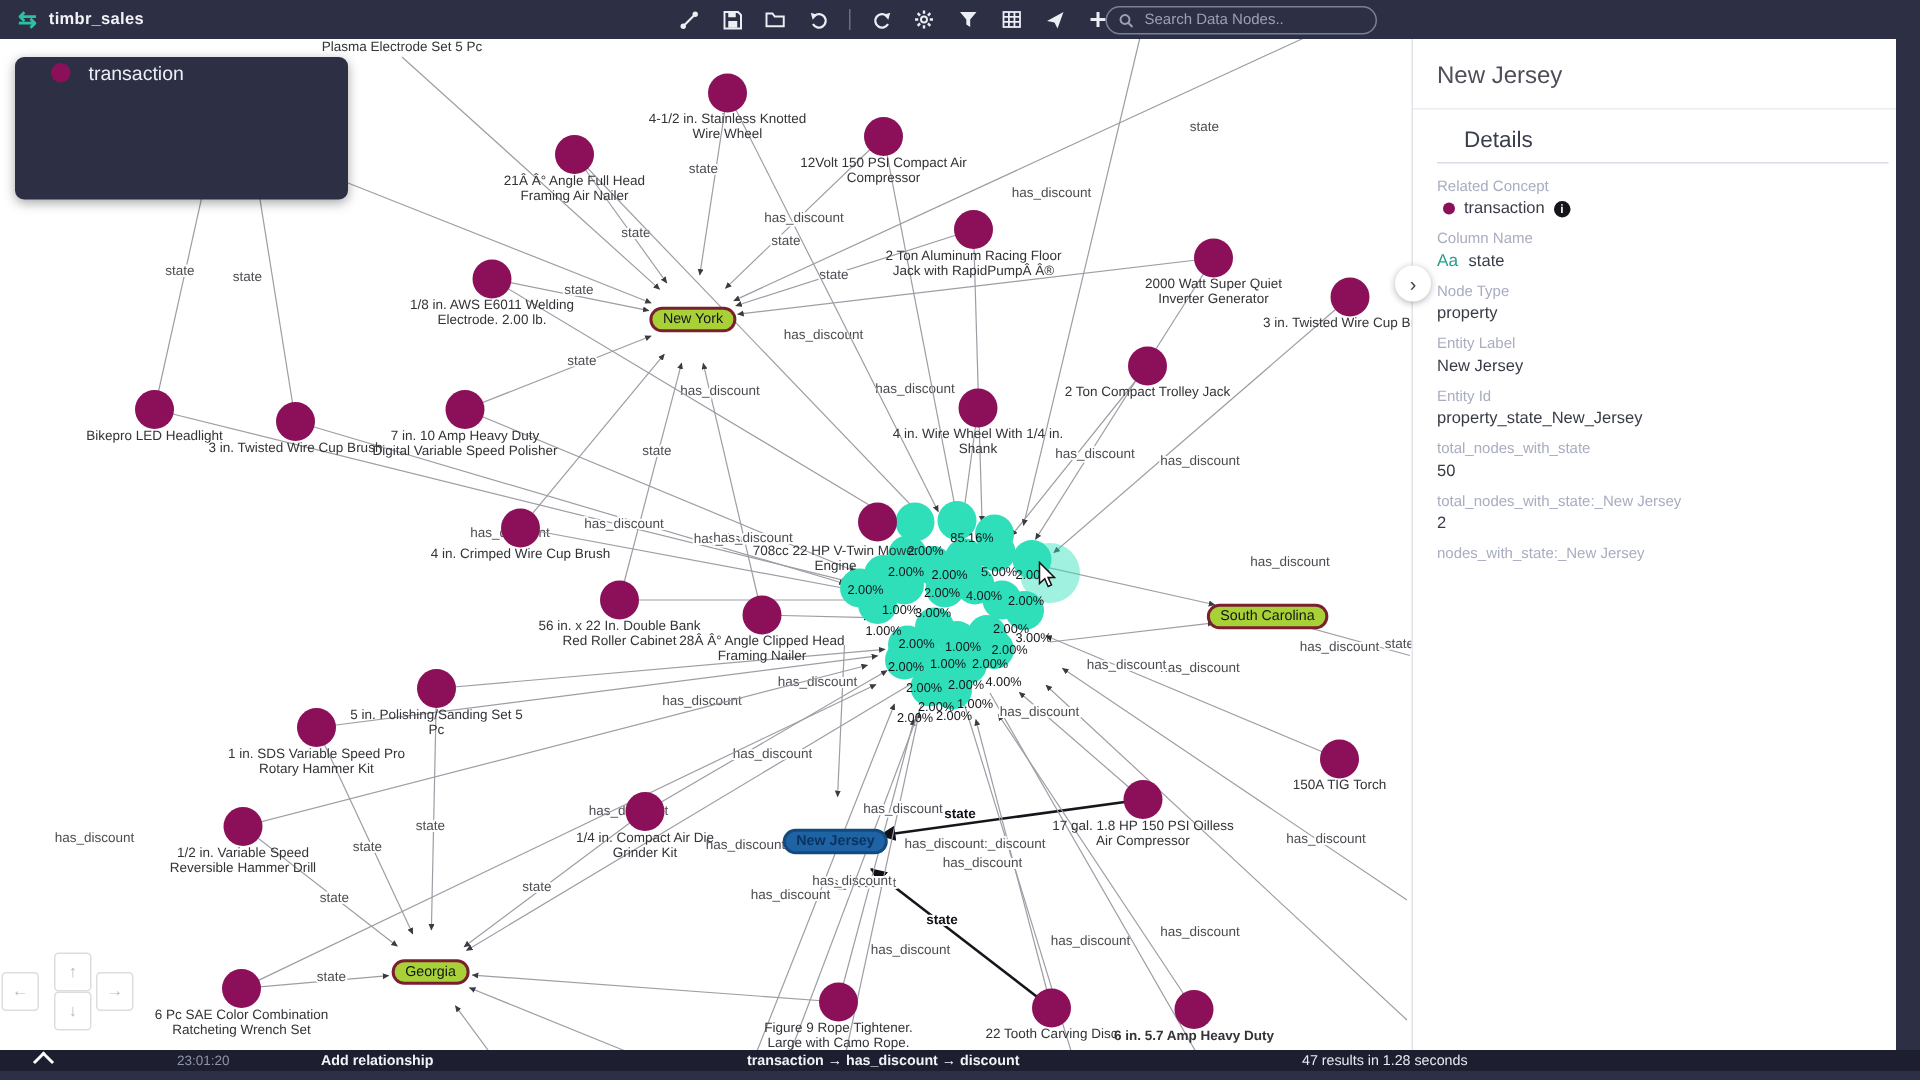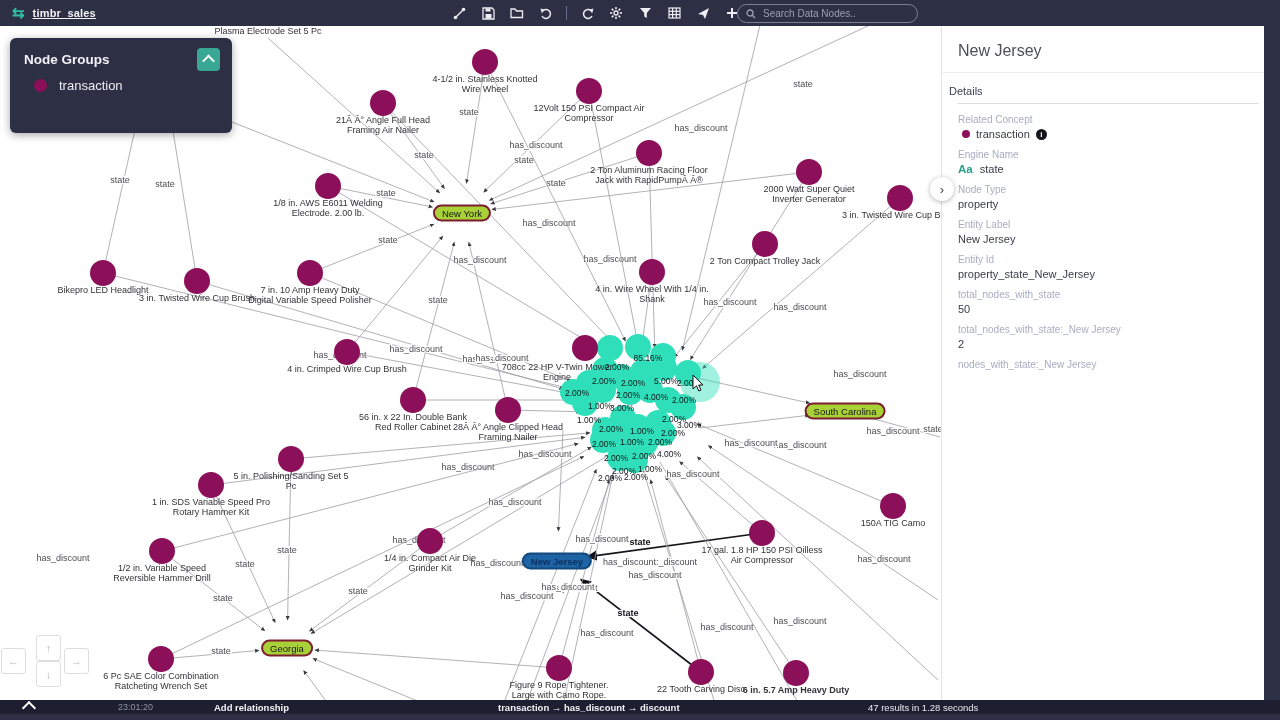--- a/index.html
+++ b/index.html
@@ -3,21 +3,21 @@
 <meta charset="utf-8">
 <style>
   html,body{margin:0;padding:0;width:1280px;height:720px;overflow:hidden;
     font-family:"Liberation Sans",sans-serif;background:#fff;}
   #stage{position:relative;width:1280px;height:720px;background:#fff;}
 
   
   #topbar{position:absolute;left:0;top:0;width:1280px;height:26px;background:#2d2f45;
     display:flex;align-items:center;z-index:50;}
   .logo-glyph{color:#2fbfa4;font-size:15px;font-weight:bold;margin:0 8px 0 12px;}
-  .logo-text{color:#f2f3f7;font-size:11px;font-weight:bold;letter-spacing:.2px;text-decoration:underline;}
+  .logo-text{color:#f2f3f7;font-size:11px;font-weight:bold;letter-spacing:.2px;}
   #toolbar{position:absolute;left:448px;top:0;height:26px;display:flex;align-items:center;gap:7px;}
   .tb-btn{width:22px;height:22px;display:flex;align-items:center;justify-content:center;
     color:#eceef4;cursor:pointer;}
   .tb-btn svg{display:block;}
   .tb-sep{width:1px;height:14px;background:#6a6e88;margin:0 2px;}
   #search-pill{position:absolute;left:737px;top:4px;width:163px;height:17px;border:1px solid #7b7f99;
     border-radius:10px;display:flex;align-items:center;padding:0 8px;gap:5px;}
   #search-pill input{background:transparent;border:none;outline:none;color:#cfd2e0;font-size:10px;
     width:120px;font-family:"Liberation Sans",sans-serif;}
   #search-pill input::placeholder{color:#9ba0b5;}
@@ -55,29 +55,29 @@
     transform:rotate(45deg) translate(1px,1px);}
   .ng-item{display:flex;align-items:center;gap:12px;padding:3px 0 3px 24px;}
   .ng-dot{width:13px;height:13px;border-radius:50%;}
   .ng-label{color:#eceef4;font-size:13px;}
 
   
   #right-panel{position:absolute;left:941px;top:26px;width:323px;height:674px;background:#fff;
     border-left:1px solid #e3e3ea;z-index:10;}
   #rp-title{font-size:16px;color:#4e4e5a;padding:16px 0 12px 16px;}
   #rp-title-divider{height:1px;background:#ececf1;}
-  #rp-tab{display:inline-block;font-size:11px;color:#3a3f4c;margin:12px 0 0 7px;padding-bottom:6px;}
+  #rp-tab{display:inline-block;font-size:15px;color:#3a3f4c;margin:12px 0 0 34px;padding-bottom:6px;}
   #rp-tab-divider{height:1px;background:#dcdce4;margin:0 6px 10px 16px;}
   .rp-label{font-size:10px;color:#a8adc0;margin:9px 0 3px 16px;}
   .rp-value{font-size:11px;color:#383c46;margin-left:16px;}
   #rp-related-value{display:flex;align-items:center;gap:6px;margin-left:20px;}
   .rp-dot{width:8px;height:8px;border-radius:50%;background:#8c1059;}
   .rp-info{width:11px;height:11px;border-radius:50%;background:#15151c;color:#fff;font-size:8px;
     display:inline-flex;align-items:center;justify-content:center;font-weight:bold;}
-  .rp-aa{color:#2a9d8f;font-weight:bold;font-size:11.5px;margin-right:7px;}
+  .rp-aa{color:#2a9d8f;font-weight:normal;font-size:11.5px;margin-right:7px;}
   #rp-collapse{position:absolute;left:-12px;top:151px;width:24px;height:24px;border-radius:50%;
     background:#fff;box-shadow:0 1px 5px rgba(0,0,0,.3);display:flex;align-items:center;
     justify-content:center;font-size:13px;color:#3a3f4c;cursor:pointer;z-index:12;}
 
   #right-strip{position:absolute;left:1264px;top:0;width:16px;height:720px;background:#2d2f45;z-index:40;}
 
   
   .nav-btn{position:absolute;width:23px;height:24px;background:#fff;border:1px solid #ddd;
     border-radius:3px;color:#b9b9c2;font-size:11px;display:flex;align-items:center;
     justify-content:center;z-index:15;cursor:pointer;}
@@ -277,21 +277,21 @@
         <div class="nlabel" style="left: 368px; top: 553px;">1/4 in. Compact Air Die Grinder Kit</div>
         <div class="tnode" style="left: 546px; top: 655px; width: 26px; height: 26px;"></div>
         <div class="nlabel" style="left: 497px; top: 680px;">Figure 9 Rope Tightener. Large with Camo Rope.</div>
         <div class="tnode" style="left: 688px; top: 659px; width: 26px; height: 26px;"></div>
         <div class="nlabel" style="left: 639px; top: 684px;">22 Tooth Carving Disc</div>
         <div class="tnode" style="left: 783px; top: 660px; width: 26px; height: 26px;"></div>
         <div class="nlabel" style="left: 734px; top: 685px; font-weight: bold;">6 in. 5.7 Amp Heavy Duty</div>
         <div class="tnode" style="left: 749px; top: 520px; width: 26px; height: 26px;"></div>
         <div class="nlabel" style="left: 700px; top: 545px;">17 gal. 1.8 HP 150 PSI Oilless Air Compressor</div>
         <div class="tnode" style="left: 880px; top: 493px; width: 26px; height: 26px;"></div>
-        <div class="nlabel" style="left: 831px; top: 518px;">150A TIG Camo</div>
+        <div class="nlabel" style="left: 831px; top: 518px;">150A TIG Torch</div>
         <div class="tnode" style="left: 887px; top: 185px; width: 26px; height: 26px;"></div>
         <div class="nlabel" style="left: 838px; top: 210px;">3 in. Twisted Wire Cup Brush</div>
         <div class="tnode" style="left: 796px; top: 159px; width: 26px; height: 26px;"></div>
         <div class="nlabel" style="left: 747px; top: 184px;">2000 Watt Super Quiet Inverter Generator</div>
         <div class="tnode" style="left: 752px; top: 231px; width: 26px; height: 26px;"></div>
         <div class="nlabel" style="left: 703px; top: 256px;">2 Ton Compact Trolley Jack</div>
         <div class="tnode" style="left: 639px; top: 259px; width: 26px; height: 26px;"></div>
         <div class="nlabel" style="left: 590px; top: 284px;">4 in. Wire Wheel With 1/4 in. Shank</div>
         <div class="tnode" style="left: 636px; top: 140px; width: 26px; height: 26px;"></div>
         <div class="nlabel" style="left: 587px; top: 165px;">2 Ton Aluminum Racing Floor Jack with RapidPumpÂ Â®</div>
@@ -426,47 +426,41 @@
     <div id="search-pill">
       <svg width="10" height="10">
           <circle cx="4" cy="4" r="3" fill="none" stroke="#9ba0b5" stroke-width="1.3"></circle>
           <line x1="6.3" y1="6.3" x2="9" y2="9" stroke="#9ba0b5" stroke-width="1.3"></line>
         </svg>
       <input type="text" placeholder="Search Data Nodes.." style="">
     </div>
   </div>
 
   <div id="node-groups">
-    <div id="ng-header">
-      <span id="ng-title">Node Groups</span>
-      <span id="ng-collapse">
-          <span class="chev-up"></span>
-        </span>
-    </div>
     <div class="ng-item">
       <span class="ng-dot" style="background:#8c1059"></span>
       <span class="ng-label">transaction</span>
     </div>
   </div>
 
   <div id="right-panel">
     <div id="rp-collapse">›</div>
     <div id="rp-title">New Jersey</div>
     <div id="rp-title-divider"></div>
     <div id="rp-tab">Details</div>
     <div id="rp-tab-divider"></div>
 
     <div class="rp-label">Related Concept</div>
     <div id="rp-related-value">
       <span class="rp-dot"></span>
       <span class="rp-value" style="margin-left:0">transaction</span>
       <span class="rp-info">i</span>
     </div>
 
-    <div class="rp-label">Engine Name</div>
+    <div class="rp-label">Column Name</div>
     <div class="rp-value">
       <span class="rp-aa">Aa</span><span>state</span>
     </div>
 
     <div class="rp-label">Node Type</div>
     <div class="rp-value">property</div>
     <div class="rp-label">Entity Label</div>
     <div class="rp-value">New Jersey</div>
     <div class="rp-label">Entity Id</div>
     <div class="rp-value">property_state_New_Jersey</div>

